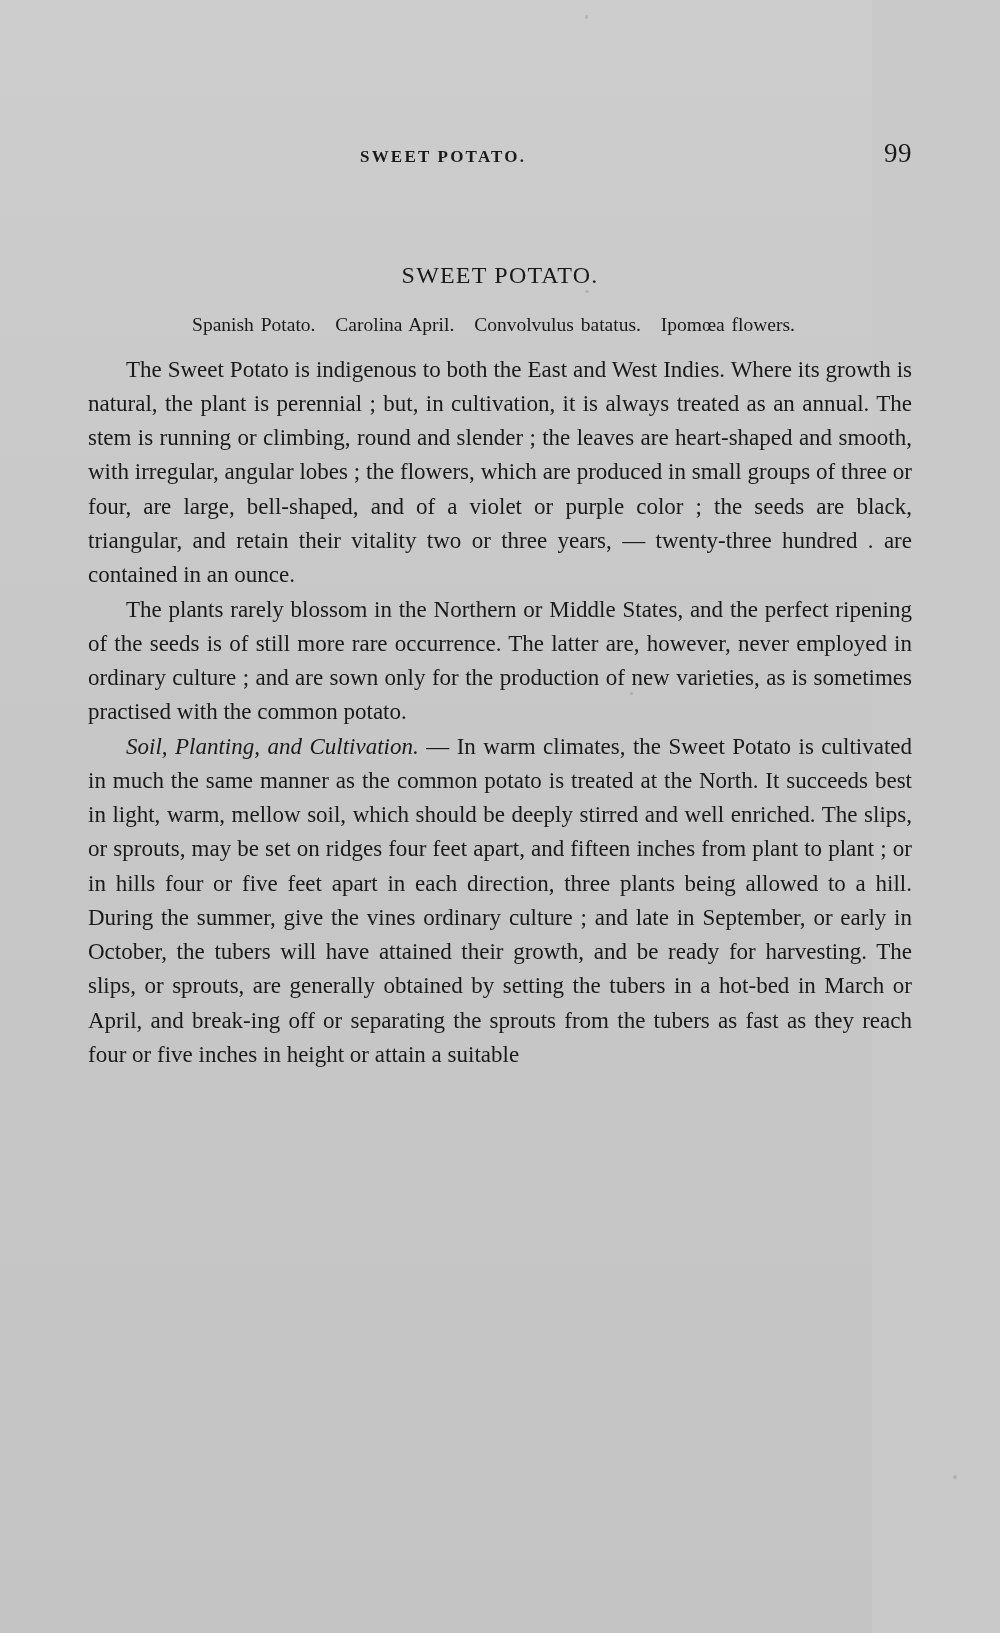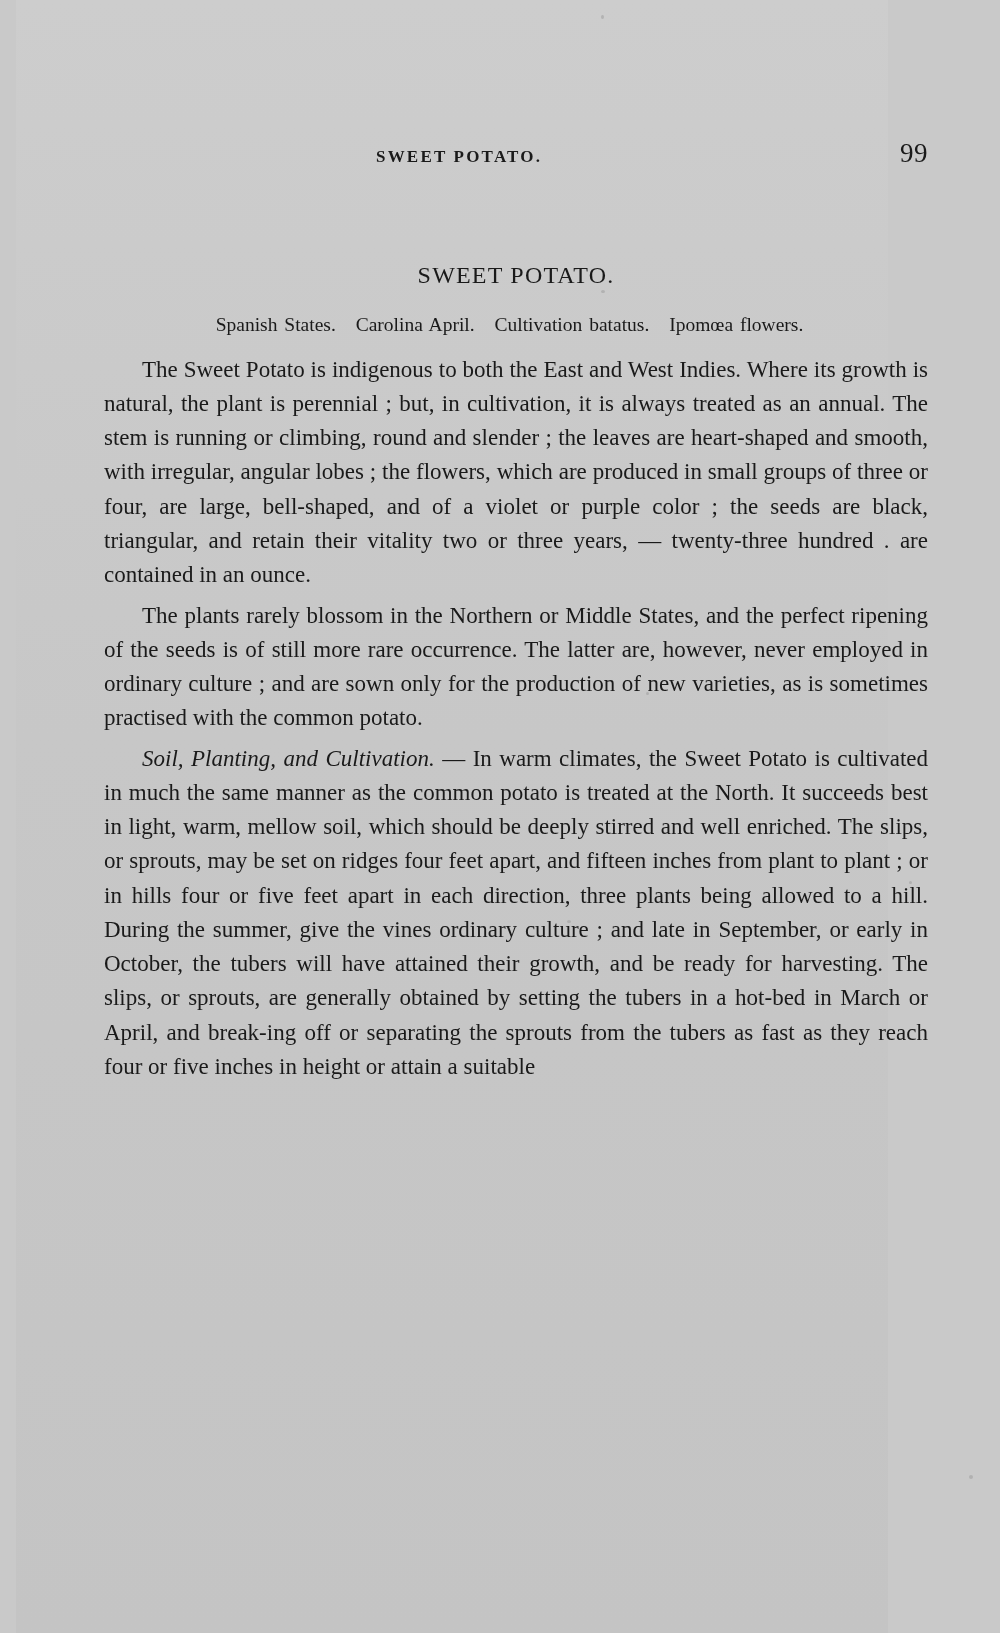--- a/index.html
+++ b/index.html
@@ -11,21 +11,21 @@
     height: 1633px;
     background: #c9c9c9;
     font-family: "Liberation Serif", serif;
     color: #1a1a1a;
     position: relative;
     overflow: hidden;
   }
   .page {
     position: absolute;
     top: 0;
-    left: 16px;
+    left: 0;
     width: 872px;
     height: 1633px;
     background: linear-gradient(180deg, #cdcdcd 0%, #c7c7c7 45%, #c4c4c4 100%);
   }
   .running-head {
     position: absolute;
     top: 138px;
     left: 88px;
     width: 824px;
     display: flex;
@@ -69,21 +69,21 @@
   p.body {
     margin: 0;
     font-size: 23px;
     line-height: 1.49;
     text-align: justify;
     text-indent: 38px;
     -webkit-hyphens: none;
     hyphens: none;
   }
   p.body + p.body {
-    margin-top: 6px;
+    margin-top: 0px;
     font-family: Liberation Serif, serif;
   }
   .ital {
     font-style: italic;
   }
   
   .speck {
     position: absolute;
     background: #9a9a9a;
     border-radius: 50%;
@@ -98,23 +98,23 @@
   <div class="running-head">
     <div class="head-title">SWEET  POTATO.</div>
     <div class="page-number">99</div>
   </div>
 
   <div class="content">
 
     <h1 class="section-title">SWEET  POTATO.</h1>
 
     <div class="synonyms">
-      <span class="syn">Spanish States.</span>
+      <span class="syn">Spanish Potato.</span>
       <span class="syn">Carolina April.</span>
-      <span class="syn">Cultivation batatus.</span>
+      <span class="syn">Convolvulus batatus.</span>
       <span class="syn">Ipomœa flowers.</span>
     </div>
 
     <p class="body">
       <span>The Sweet Potato is indigenous to both the East and West Indies.   Where its growth is natural, the plant is  perennial ; but, in cultivation, it  is  always  treated  as  an  annual.   The stem is running  or  climbing, round  and  slender ;  the  leaves are  heart-shaped  and  smooth, with  irregular,  angular  lobes ; the  flowers, which  are  produced  in  small  groups  of  three  or four,  are  large,  bell-shaped, and  of  a violet or purple  color ; the  seeds are black, triangular,  and  retain  their  vitality  two or  three  years, — twenty-three  hundred . are  contained  in  an ounce.</span>
     </p>
 
     <p class="body">
       <span>The plants rarely blossom in the Northern or Middle States, and  the  perfect  ripening  of  the  seeds  is  of  still  more  rare occurrence.   The  latter  are,  however,  never  employed  in ordinary culture ;  and  are  sown  only  for  the  production  of new  varieties,  as  is  sometimes  practised  with  the  common potato.</span>
     </p>

